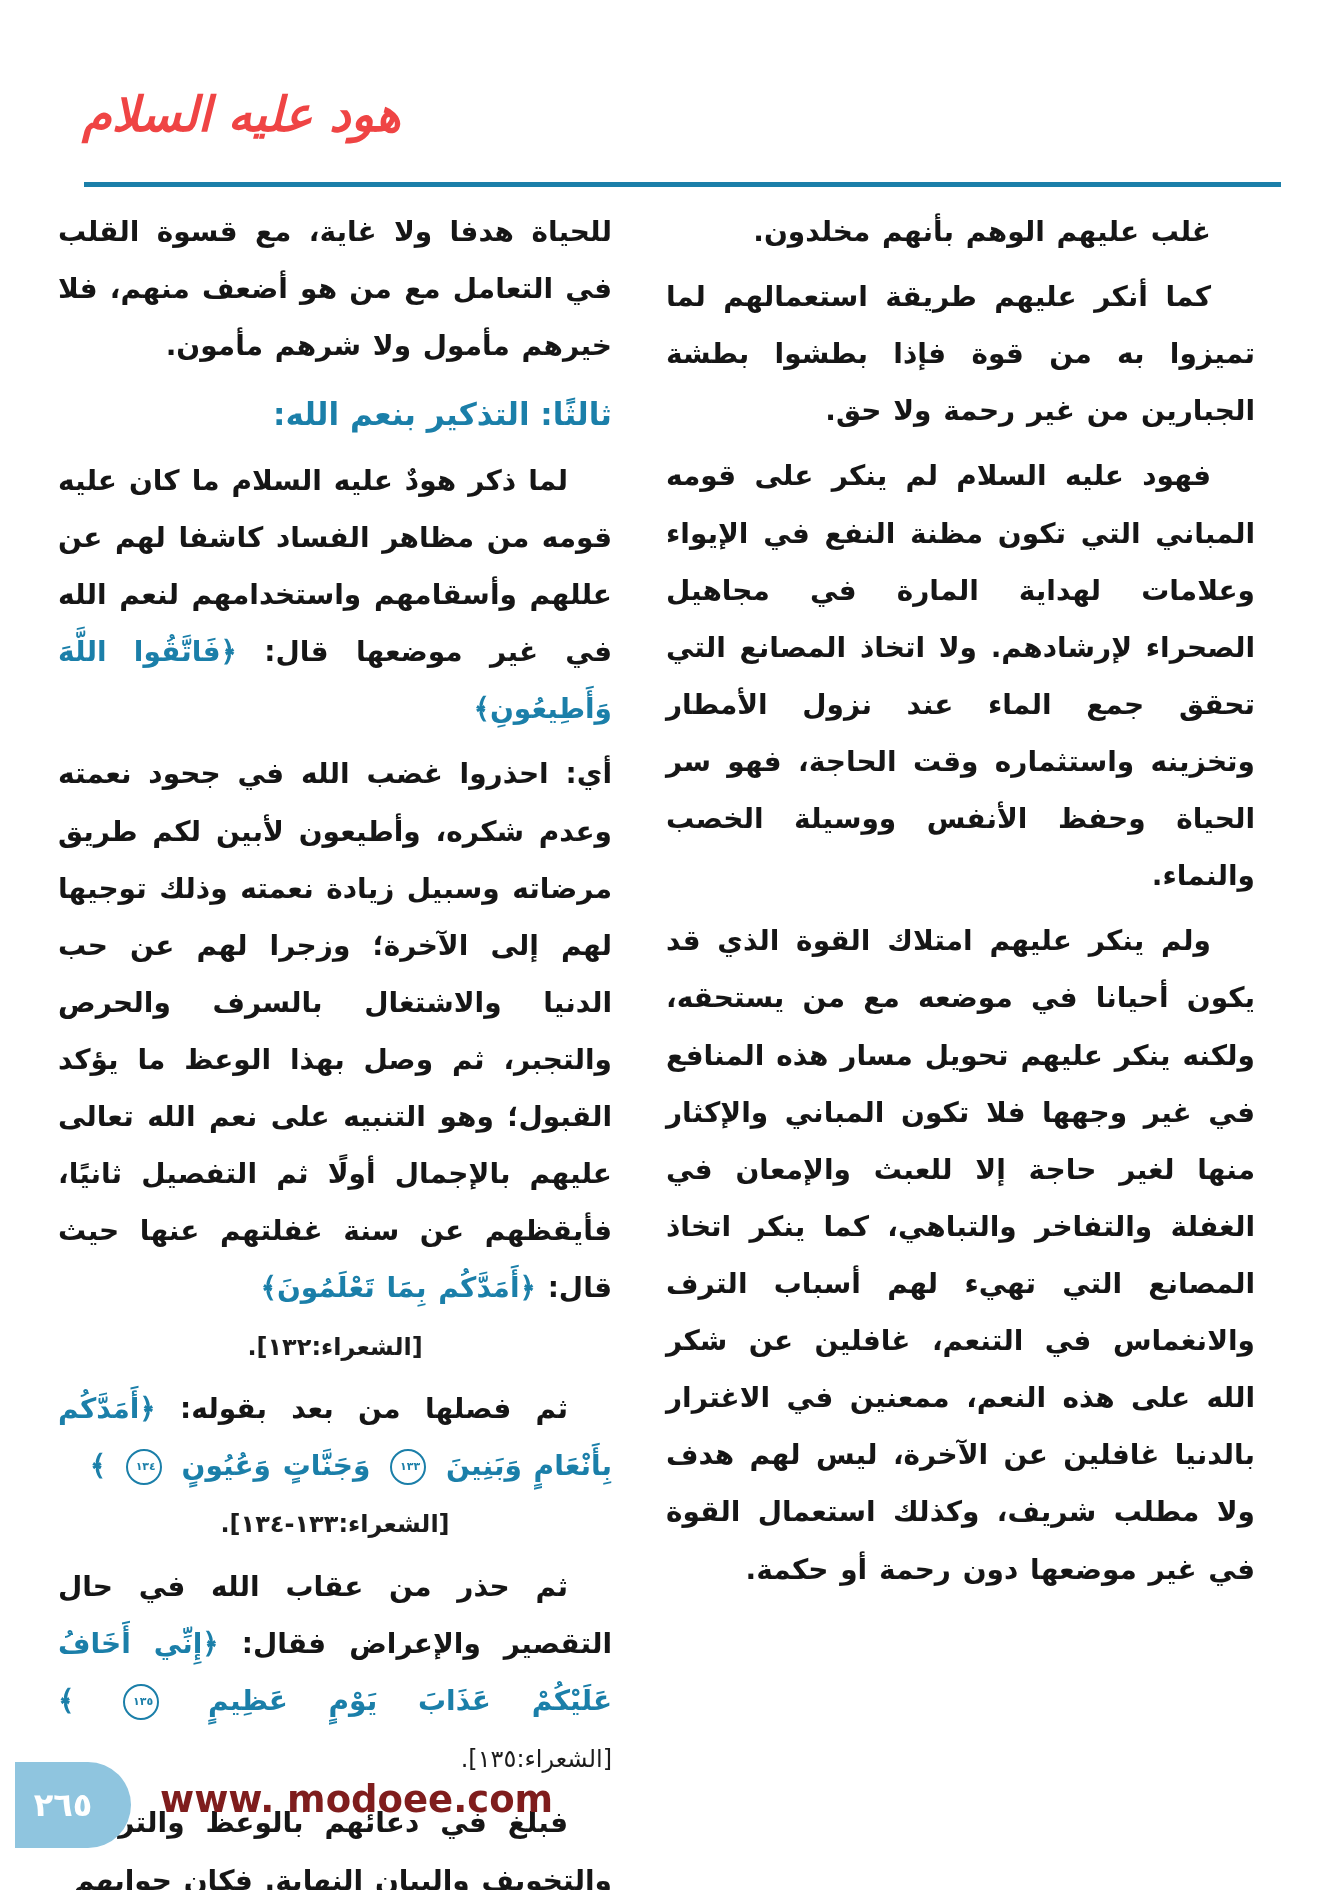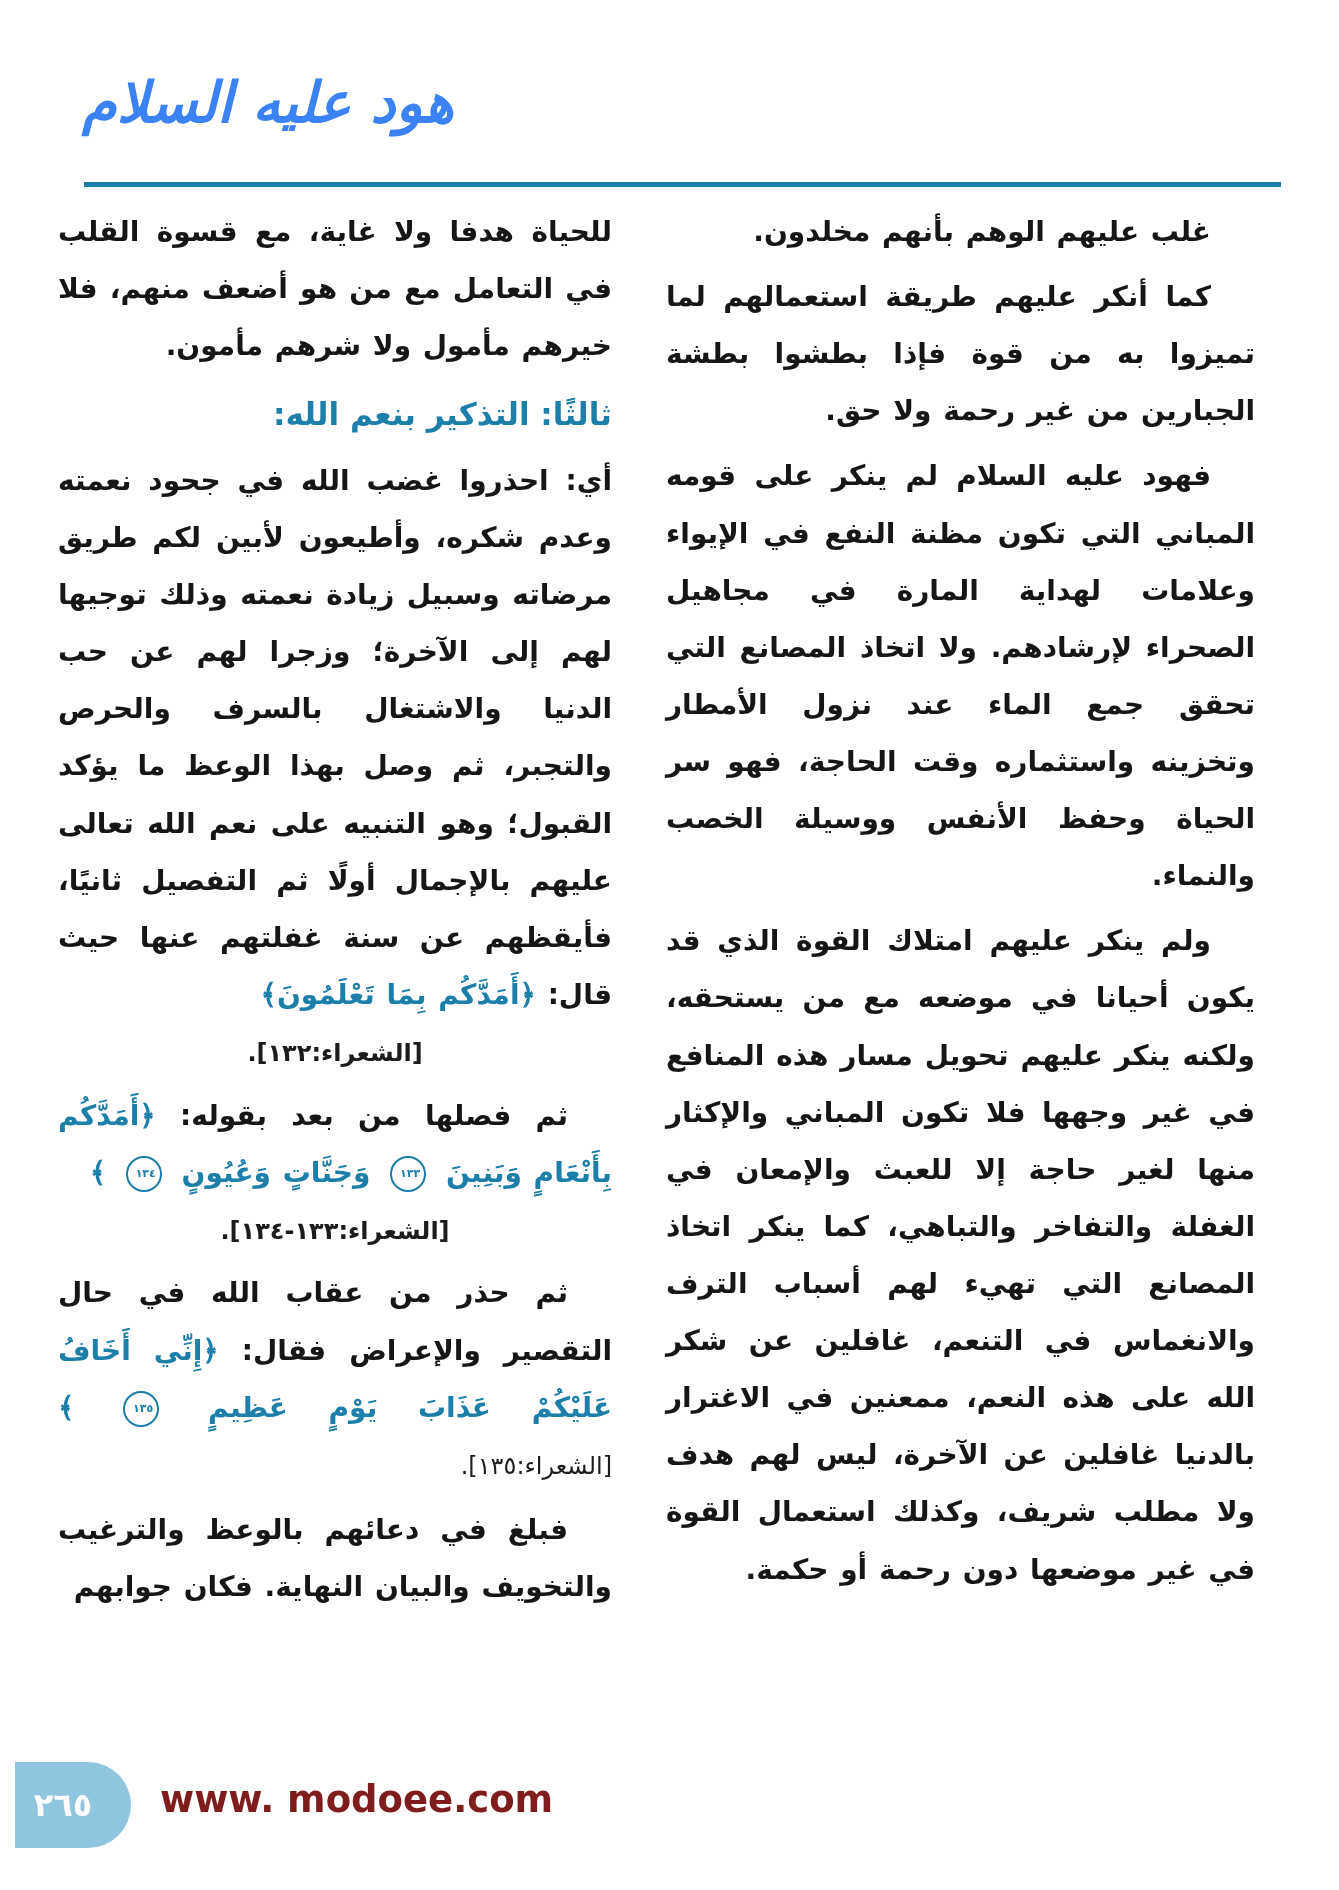--- a/index.html
+++ b/index.html
@@ -13,26 +13,26 @@
     height: 1890px;
     background: #ffffff;
     direction: rtl;
     font-family: "DejaVu Sans", sans-serif;
     color: #161616;
     overflow: hidden;
   }
   
   .header-title {
     position: absolute;
-    top: 70px;
+    top: 86px;
     left: 82px;
-    font-size: 56px;
+    font-size: 48px;
     font-weight: bold;
     font-style: italic;
-    color: #3b82f6;
+    color: #ef4444;
     direction: rtl;
     letter-spacing: -2px;
     white-space: nowrap;
   }
   .header-rule {
     position: absolute;
     top: 182px;
     left: 84px;
     right: 58px;
     height: 5px;
@@ -152,20 +152,21 @@
   <div class="columns">
     <div class="column col-right">
         <p class="body-para indent"><span class="run-text">غلب عليهم الوهم بأنهم مخلدون.</span></p>
         <p class="body-para indent"><span class="run-text">كما أنكر عليهم طريقة استعمالهم لما تميزوا به من قوة فإذا بطشوا بطشة الجبارين من غير رحمة ولا حق.</span></p>
         <p class="body-para indent"><span class="run-text">فهود عليه السلام لم ينكر على قومه المباني التي تكون مظنة النفع في الإيواء وعلامات لهداية المارة في مجاهيل الصحراء لإرشادهم. ولا اتخاذ المصانع التي تحقق جمع الماء عند نزول الأمطار وتخزينه واستثماره وقت الحاجة، فهو سر الحياة وحفظ الأنفس ووسيلة الخصب والنماء.</span></p>
         <p class="body-para indent"><span class="run-text">ولم ينكر عليهم امتلاك القوة الذي قد يكون أحيانا في موضعه مع من يستحقه، ولكنه ينكر عليهم تحويل مسار هذه المنافع في غير وجهها فلا تكون المباني والإكثار منها لغير حاجة إلا للعبث والإمعان في الغفلة والتفاخر والتباهي، كما ينكر اتخاذ المصانع التي تهيء لهم أسباب الترف والانغماس في التنعم، غافلين عن شكر الله على هذه النعم، ممعنين في الاغترار بالدنيا غافلين عن الآخرة، ليس لهم هدف ولا مطلب شريف، وكذلك استعمال القوة في غير موضعها دون رحمة أو حكمة.</span></p>
       </div>
     <div class="column col-left">
         <p class="body-para"><span class="run-text">للحياة هدفا ولا غاية، مع قسوة القلب في التعامل مع من هو أضعف منهم، فلا خيرهم مأمول ولا شرهم مأمون.</span></p>
         <div class="section-heading">ثالثًا: التذكير بنعم الله:</div>
+        <p class="body-para indent"><span class="run-text">لما ذكر هودٌ عليه السلام ما كان عليه قومه من مظاهر الفساد كاشفا لهم عن عللهم وأسقامهم واستخدامهم لنعم الله في غير موضعها قال:</span> <span class="run-quran">﴿فَاتَّقُوا اللَّهَ وَأَطِيعُونِ﴾</span></p>
         <p class="body-para"><span class="run-text">أي: احذروا غضب الله في جحود نعمته وعدم شكره، وأطيعون لأبين لكم طريق مرضاته وسبيل زيادة نعمته وذلك توجيها لهم إلى الآخرة؛ وزجرا لهم عن حب الدنيا والاشتغال بالسرف والحرص والتجبر، ثم وصل بهذا الوعظ ما يؤكد القبول؛ وهو التنبيه على نعم الله تعالى عليهم بالإجمال أولًا ثم التفصيل ثانيًا، فأيقظهم عن سنة غفلتهم عنها حيث قال:</span> <span class="run-quran">﴿أَمَدَّكُم بِمَا تَعْلَمُونَ﴾</span></p>
         <div class="cite-line">[الشعراء:١٣٢].</div>
         <p class="body-para indent"><span class="run-text">ثم فصلها من بعد بقوله:</span> <span class="run-quran">﴿أَمَدَّكُم بِأَنْعَامٍ وَبَنِينَ</span> <span class="ayah-num">١٣٣</span> <span class="run-quran">وَجَنَّاتٍ وَعُيُونٍ</span> <span class="ayah-num">١٣٤</span> <span class="run-quran">﴾</span></p>
         <div class="cite-line">[الشعراء:١٣٣-١٣٤].</div>
         <p class="body-para indent"><span class="run-text">ثم حذر من عقاب الله في حال التقصير والإعراض فقال:</span> <span class="run-quran">﴿إِنِّي أَخَافُ عَلَيْكُمْ عَذَابَ يَوْمٍ عَظِيمٍ</span> <span class="ayah-num">١٣٥</span> <span class="run-quran">﴾</span> <span class="run-cite">[الشعراء:١٣٥].</span></p>
         <p class="body-para indent"><span class="run-text">فبلغ في دعائهم بالوعظ والترغيب والتخويف والبيان النهاية. فكان جوابهم</span></p>
       </div>
   </div>
 
   <div class="page-number-pill">

